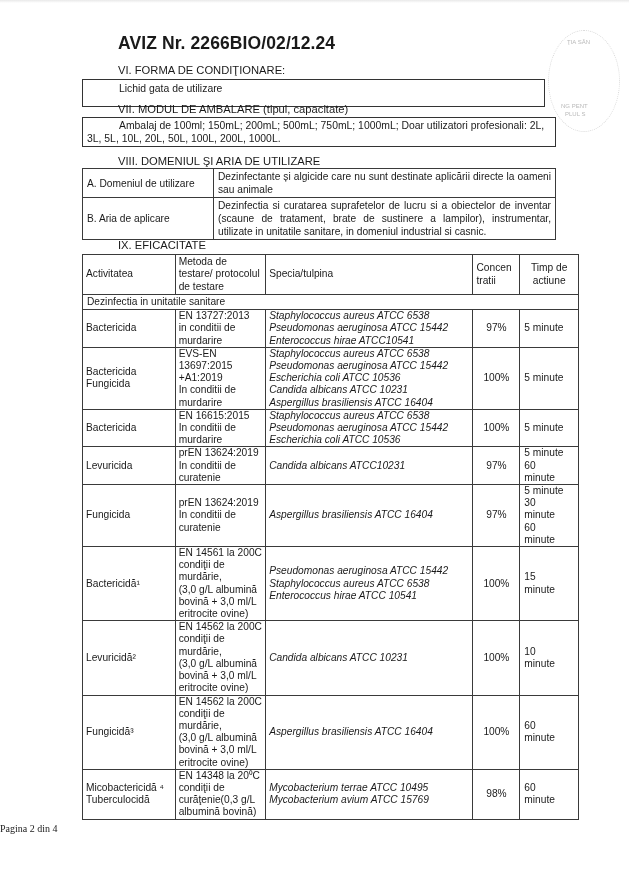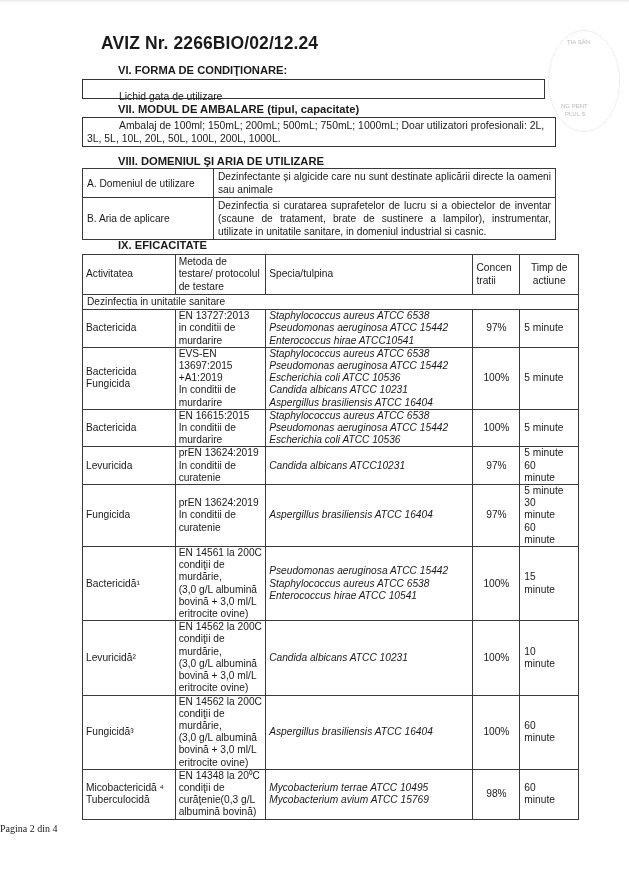--- a/index.html
+++ b/index.html
@@ -1,28 +1,28 @@
 <!DOCTYPE html>
 <html><head>
 <meta charset="utf-8">
 <style>
   html, body { margin: 0; padding: 0; }
   body {
     width: 629px; height: 872px; background: #ffffff; position: relative;
     overflow: hidden; font-family: "Liberation Sans", sans-serif; color: #1a1a1a;
   }
   .abs { position: absolute; }
-  .title { left: 101px; top: 33px; font-size: 17.5px; font-weight: bold; letter-spacing: 0.1px; }
-  .sec { font-size: 11.2px; font-weight: bold; }
+  .title { left: 118px; top: 33px; font-size: 17.5px; font-weight: bold; letter-spacing: 0.1px; }
+  .sec { font-size: 11.2px; font-weight: normal; }
   .sec6 { left: 118px; top: 64px; }
   .sec7 { left: 118px; top: 103px; }
   .sec8 { left: 118px; top: 155px; }
   .sec9 { left: 118px; top: 239px; }
   .box { border: 1px solid #333; font-size: 10.4px; box-sizing: border-box; }
-  .box6 { left: 82px; top: 79px; width: 463px; height: 20px; padding: 11px 0 0 36px; }
+  .box6 { left: 82px; top: 79px; width: 463px; height: 28px; padding: 3px 0 0 36px; }
   .box7 { left: 82px; top: 117px; width: 474px; height: 30px; padding: 1px 4px 8px 4px; line-height: 13px; }
   .box7 .l1 { padding-left: 32px; display:block; }
   table { border-collapse: collapse; font-size: 10.2px; line-height: 12.2px; }
   td, th { border: 1px solid #3a3a3a; vertical-align: middle; padding: 0 3px; text-align: left; font-weight: normal; }
   .t8 { left: 82px; top: 168px; width: 474px; }
   .t8 td { padding: 1px 4px; line-height: 13px; }
   .t8 .k { width: 122px; margin-left: 16px; }
   .t8 .v { text-align: justify; }
   .t9 { left: 82px; top: 254px; width: 497px; }
   .t9 .c1 { width: 86px; } .t9 .c2 { width: 84px; } .t9 .c3 { width: 203px; }

